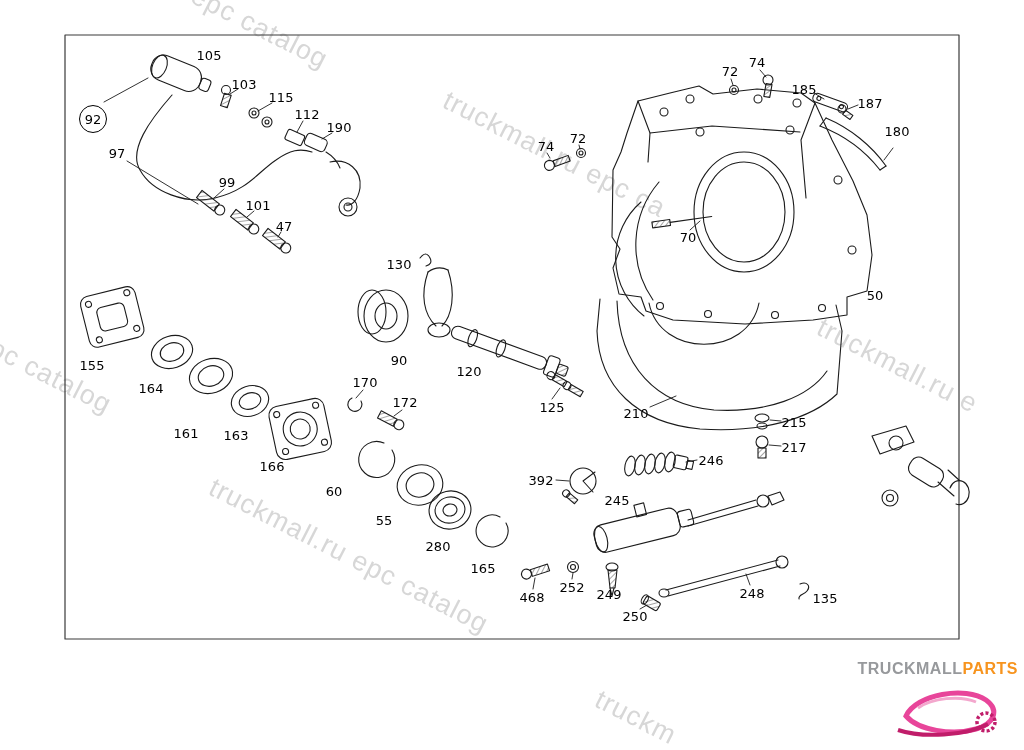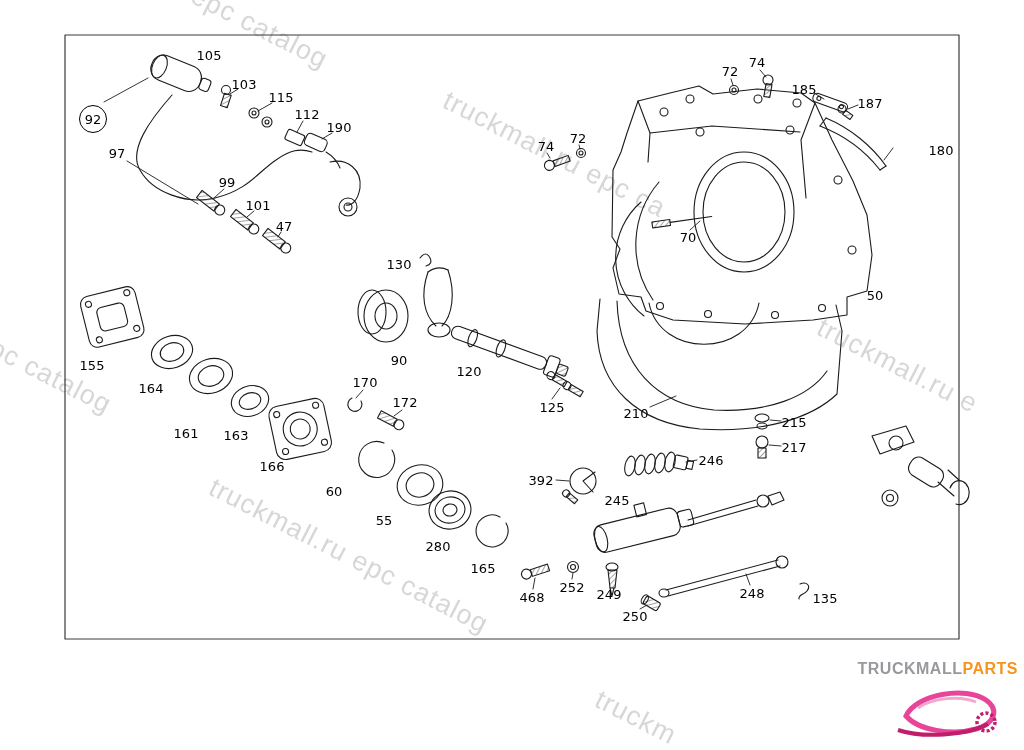--- a/index.html
+++ b/index.html
@@ -366,21 +366,21 @@
       <span class="part-label" style="left: 532px; top: 597px;">468</span>
       <span class="part-label" style="left: 572px; top: 587px;">252</span>
       <span class="part-label" style="left: 609px; top: 594px;">249</span>
       <span class="part-label" style="left: 635px; top: 616px;">250</span>
       <span class="part-label" style="left: 752px; top: 593px;">248</span>
       <span class="part-label" style="left: 825px; top: 598px;">135</span>
       <span class="part-label" style="left: 757px; top: 62px;">74</span>
       <span class="part-label" style="left: 730px; top: 71px;">72</span>
       <span class="part-label" style="left: 804px; top: 89px;">185</span>
       <span class="part-label" style="left: 870px; top: 103px;">187</span>
-      <span class="part-label" style="left: 897px; top: 150px; margin-left: 44px;">180</span>
+      <span class="part-label" style="left: 897px; top: 131px;">180</span>
       <span class="part-label" style="left: 546px; top: 146px;">74</span>
       <span class="part-label" style="left: 578px; top: 138px;">72</span>
       <span class="part-label" style="left: 688px; top: 237px;">70</span>
       <span class="part-label" style="left: 875px; top: 295px;">50</span>
     </div>
 
   <div class="logo">
     <div class="logo-text">
       <span class="gray">TRUCKMALL</span><span class="accent">PARTS</span>
     </div>

